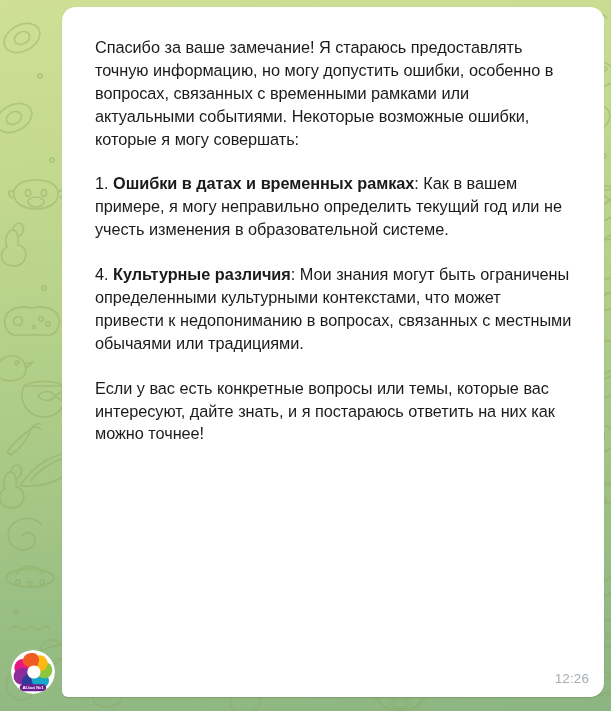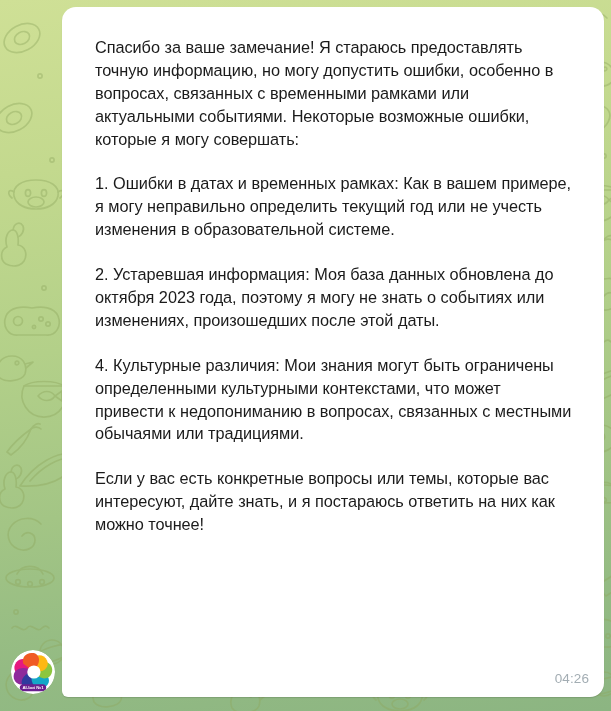--- a/index.html
+++ b/index.html
@@ -46,21 +46,21 @@
   #message-text {
     font-size: 16.3px;
     line-height: 1.405;
     color: #1b1b1b;
     letter-spacing: -0.05px;
     word-spacing: 0.1px;
   }
 
   #message-text p { margin: 16px; }
   #message-text p.spacer-para { margin-top: 22px; }
-  #message-text b { font-weight: 400; }
+  #message-text b { font-weight: 700; }
 
   
   #message-timestamp {
     position: absolute;
     right: 15px;
     bottom: 11px;
     font-size: 13.5px;
     color: #a3adb3;
     letter-spacing: .1px;
   }
@@ -242,37 +242,34 @@
     <div id="message-text">
 
       <p>
         <span></span><b></b><span>Спасибо за ваше замечание! Я стараюсь предоставлять точную информацию, но могу допустить ошибки, особенно в вопросах, связанных с временными рамками или актуальными событиями. Некоторые возможные ошибки, которые я могу совершать:</span>
       </p>
 
       <p class="spacer-para">
         <span>1. </span><b>Ошибки в датах и временных рамках</b><span>: Как в вашем примере, я могу неправильно определить текущий год или не учесть изменения в образовательной системе.</span>
       </p>
 
-      <p class="spacer-para">
-        <span>2. </span><b>Устаревшая информация</b><span>: Моя база данных обновлена до октября 2023 года, поэтому я могу не знать о событиях или изменениях, произошедших после этой даты.</span>
-      </p>
 
 
       <p class="spacer-para">
         <span>4. </span><b>Культурные различия</b><span>: Мои знания могут быть ограничены определенными культурными контекстами, что может привести к недопониманию в вопросах, связанных с местными обычаями или традициями.</span>
       </p>
 
 
       <p class="spacer-para">
         <span></span><b></b><span>Если у вас есть конкретные вопросы или темы, которые вас интересуют, дайте знать, и я постараюсь ответить на них как можно точнее!</span>
       </p>
 
     </div>
 
-    <div id="message-timestamp">04:26</div>
+    <div id="message-timestamp">12:26</div>
   </div>
 
   <div id="sender-avatar" title="AI-bot №1">
     <svg viewBox="0 0 100 100">
       <defs>
         <clipPath id="avatar-clip">
             <circle cx="50" cy="50" r="50"></circle>
           </clipPath>
       </defs>
       <g clip-path="url(#avatar-clip)">

